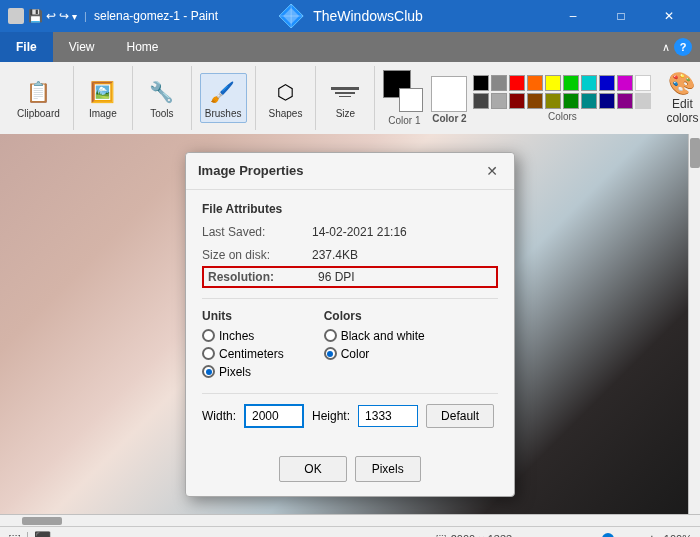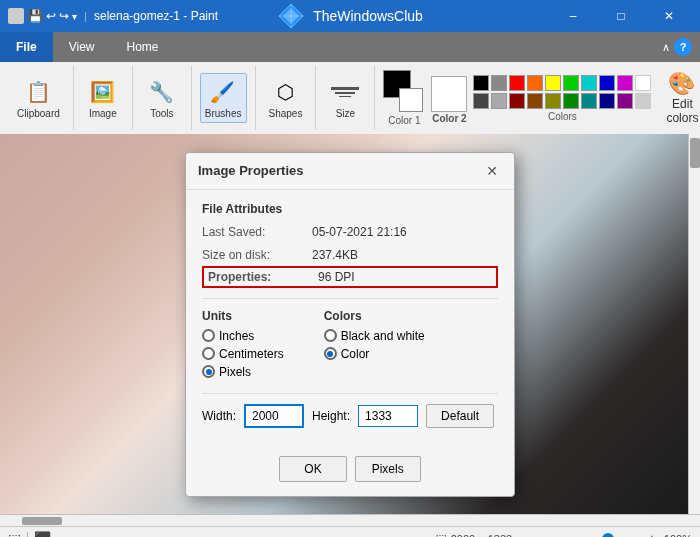--- a/index.html
+++ b/index.html
@@ -538,29 +538,29 @@
       <div class="dialog-titlebar">
         <span class="dialog-title">Image Properties</span>
         <button class="dialog-close">✕</button>
       </div>
 
       <div class="dialog-body">
 
         <div class="dialog-section-title">File Attributes</div>
         <div class="dialog-row">
           <span class="dialog-label">Last Saved:</span>
-          <span class="dialog-value">05-07-2021 21:16</span>
+          <span class="dialog-value">14-02-2021 21:16</span>
         </div>
         <div class="dialog-row">
           <span class="dialog-label">Size on disk:</span>
           <span class="dialog-value">237.4KB</span>
         </div>
 
         <div style="border:2px solid #cc0000; padding:2px 4px; display:flex; margin-bottom:4px;">
-          <span class="dialog-label" style="font-weight:600;">Properties:</span>
+          <span class="dialog-label" style="font-weight:600;">Resolution:</span>
           <span class="dialog-value">96 DPI</span>
         </div>
 
         <hr class="dialog-divider">
 
         <div class="dialog-two-col">
 
           <div>
             <div class="dialog-col-title">Units</div>
             <div class="radio-row">

